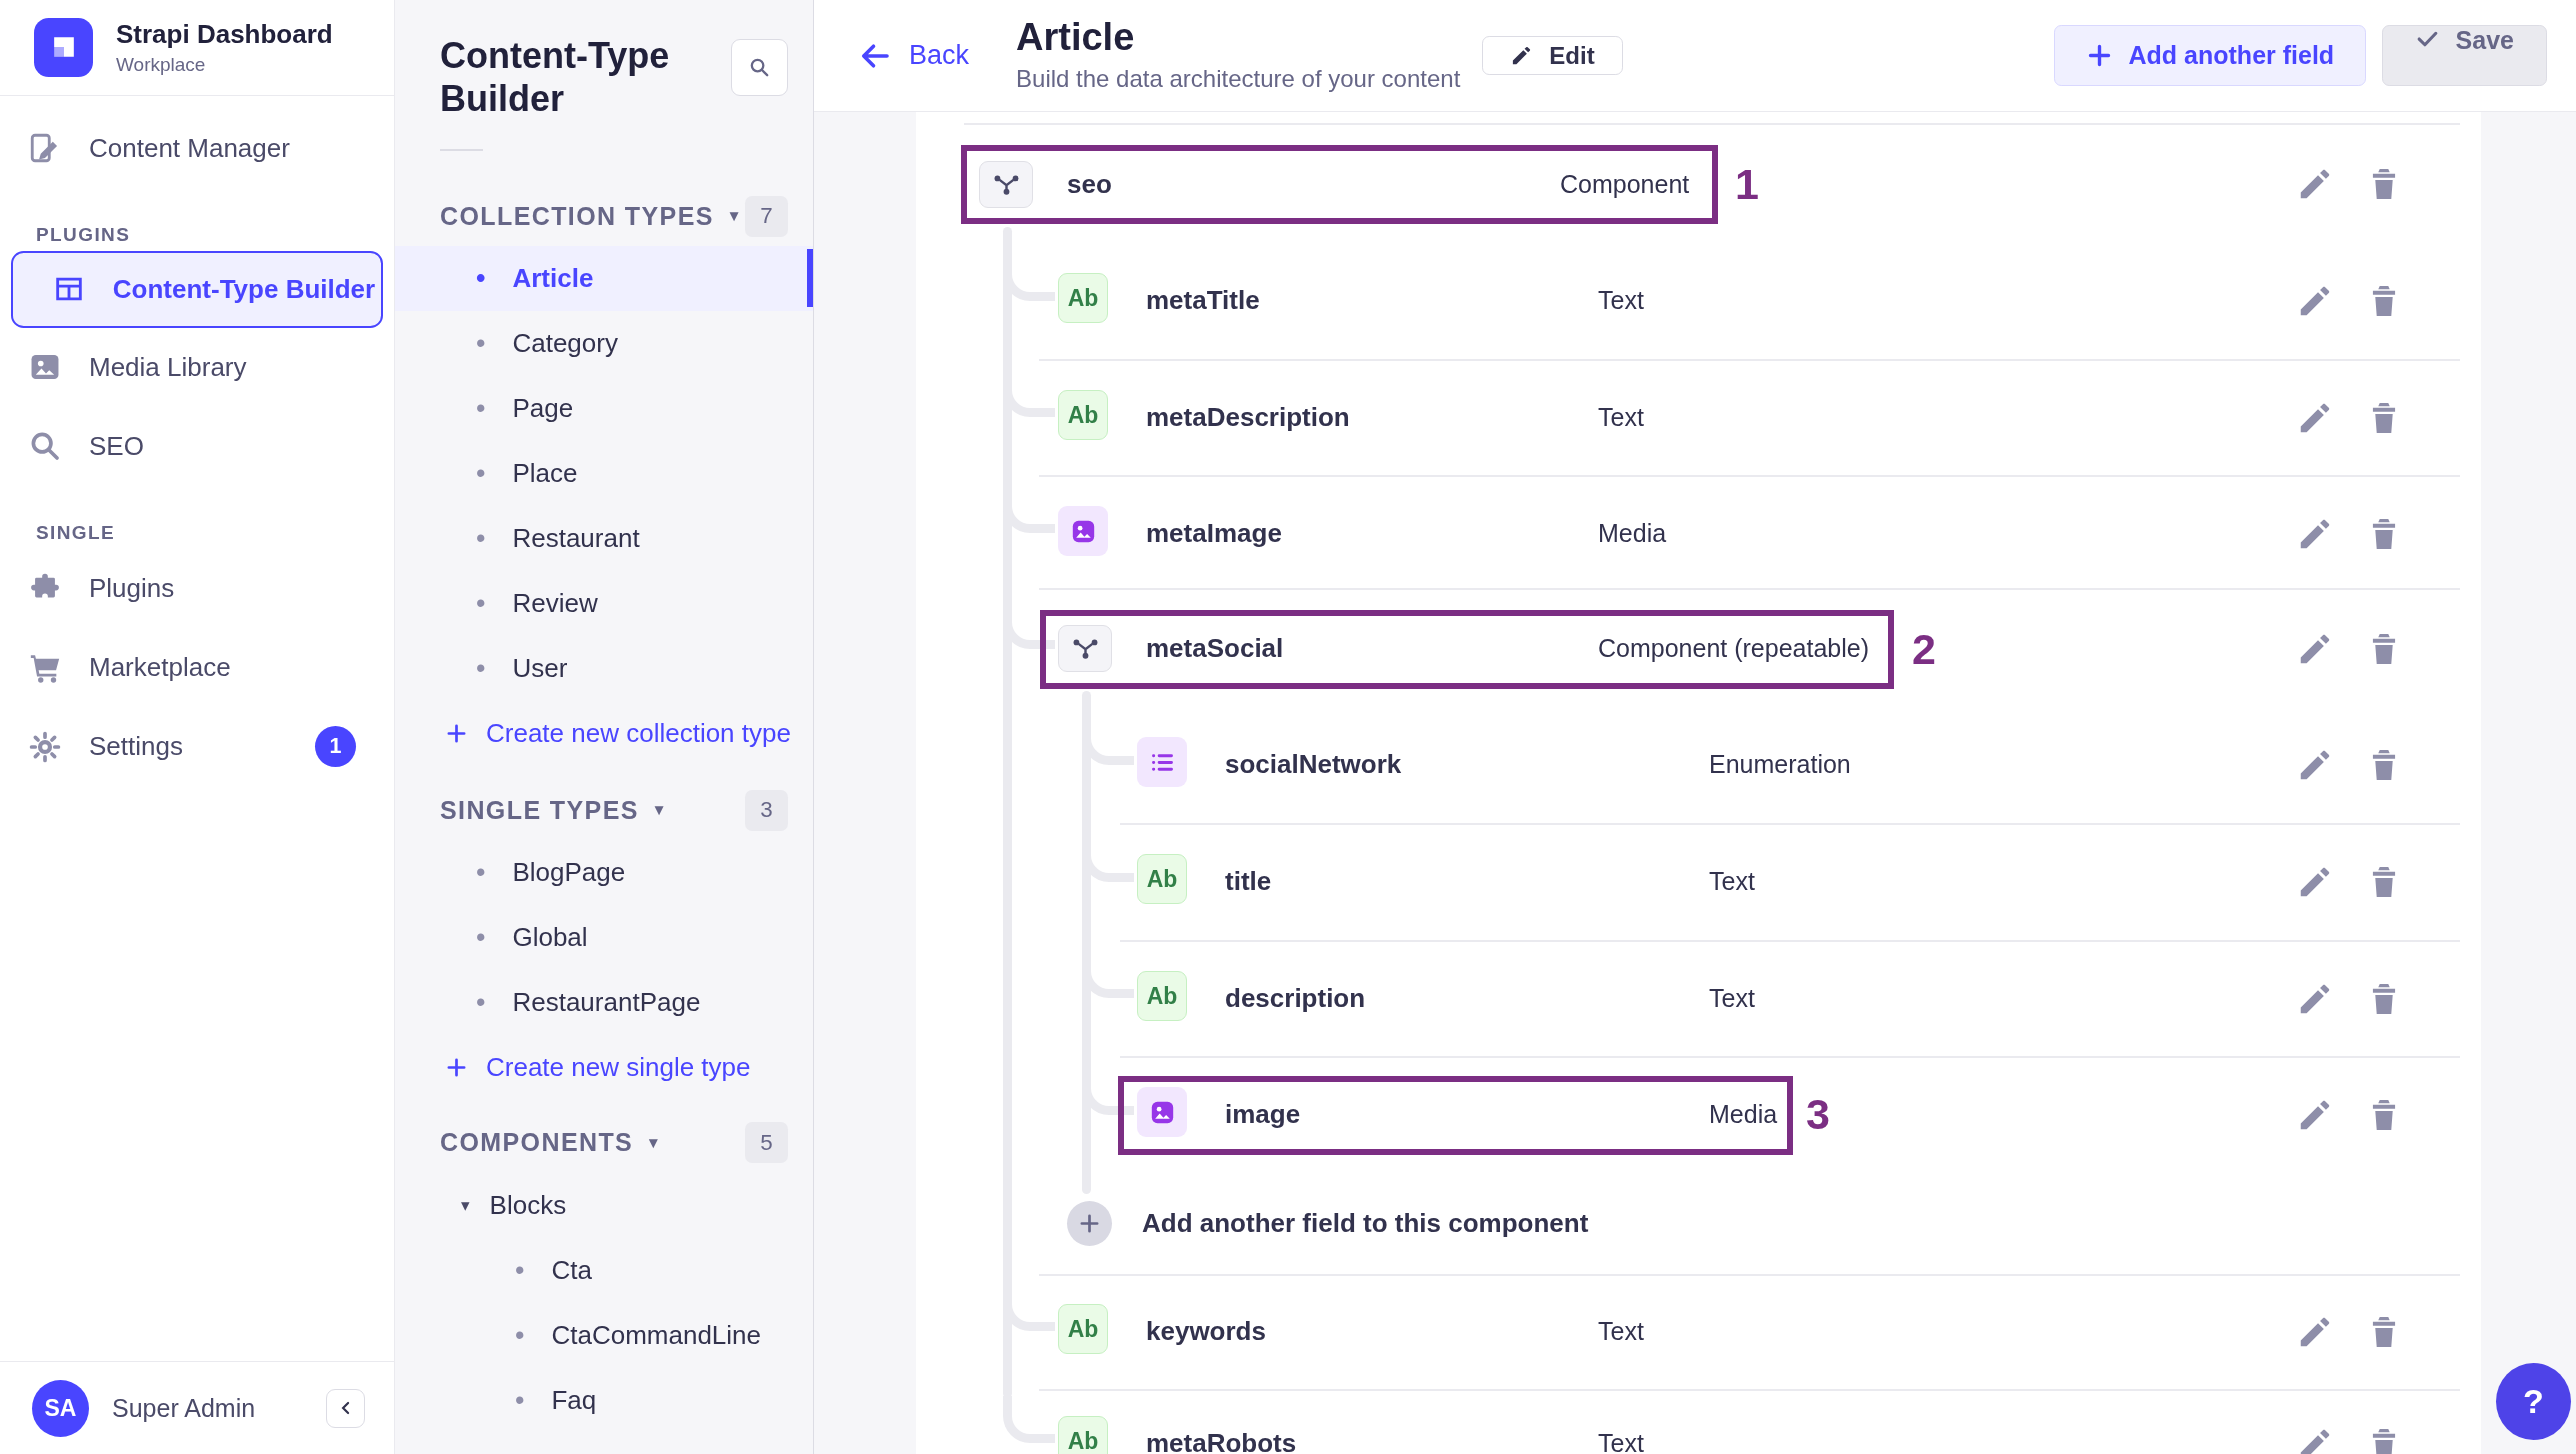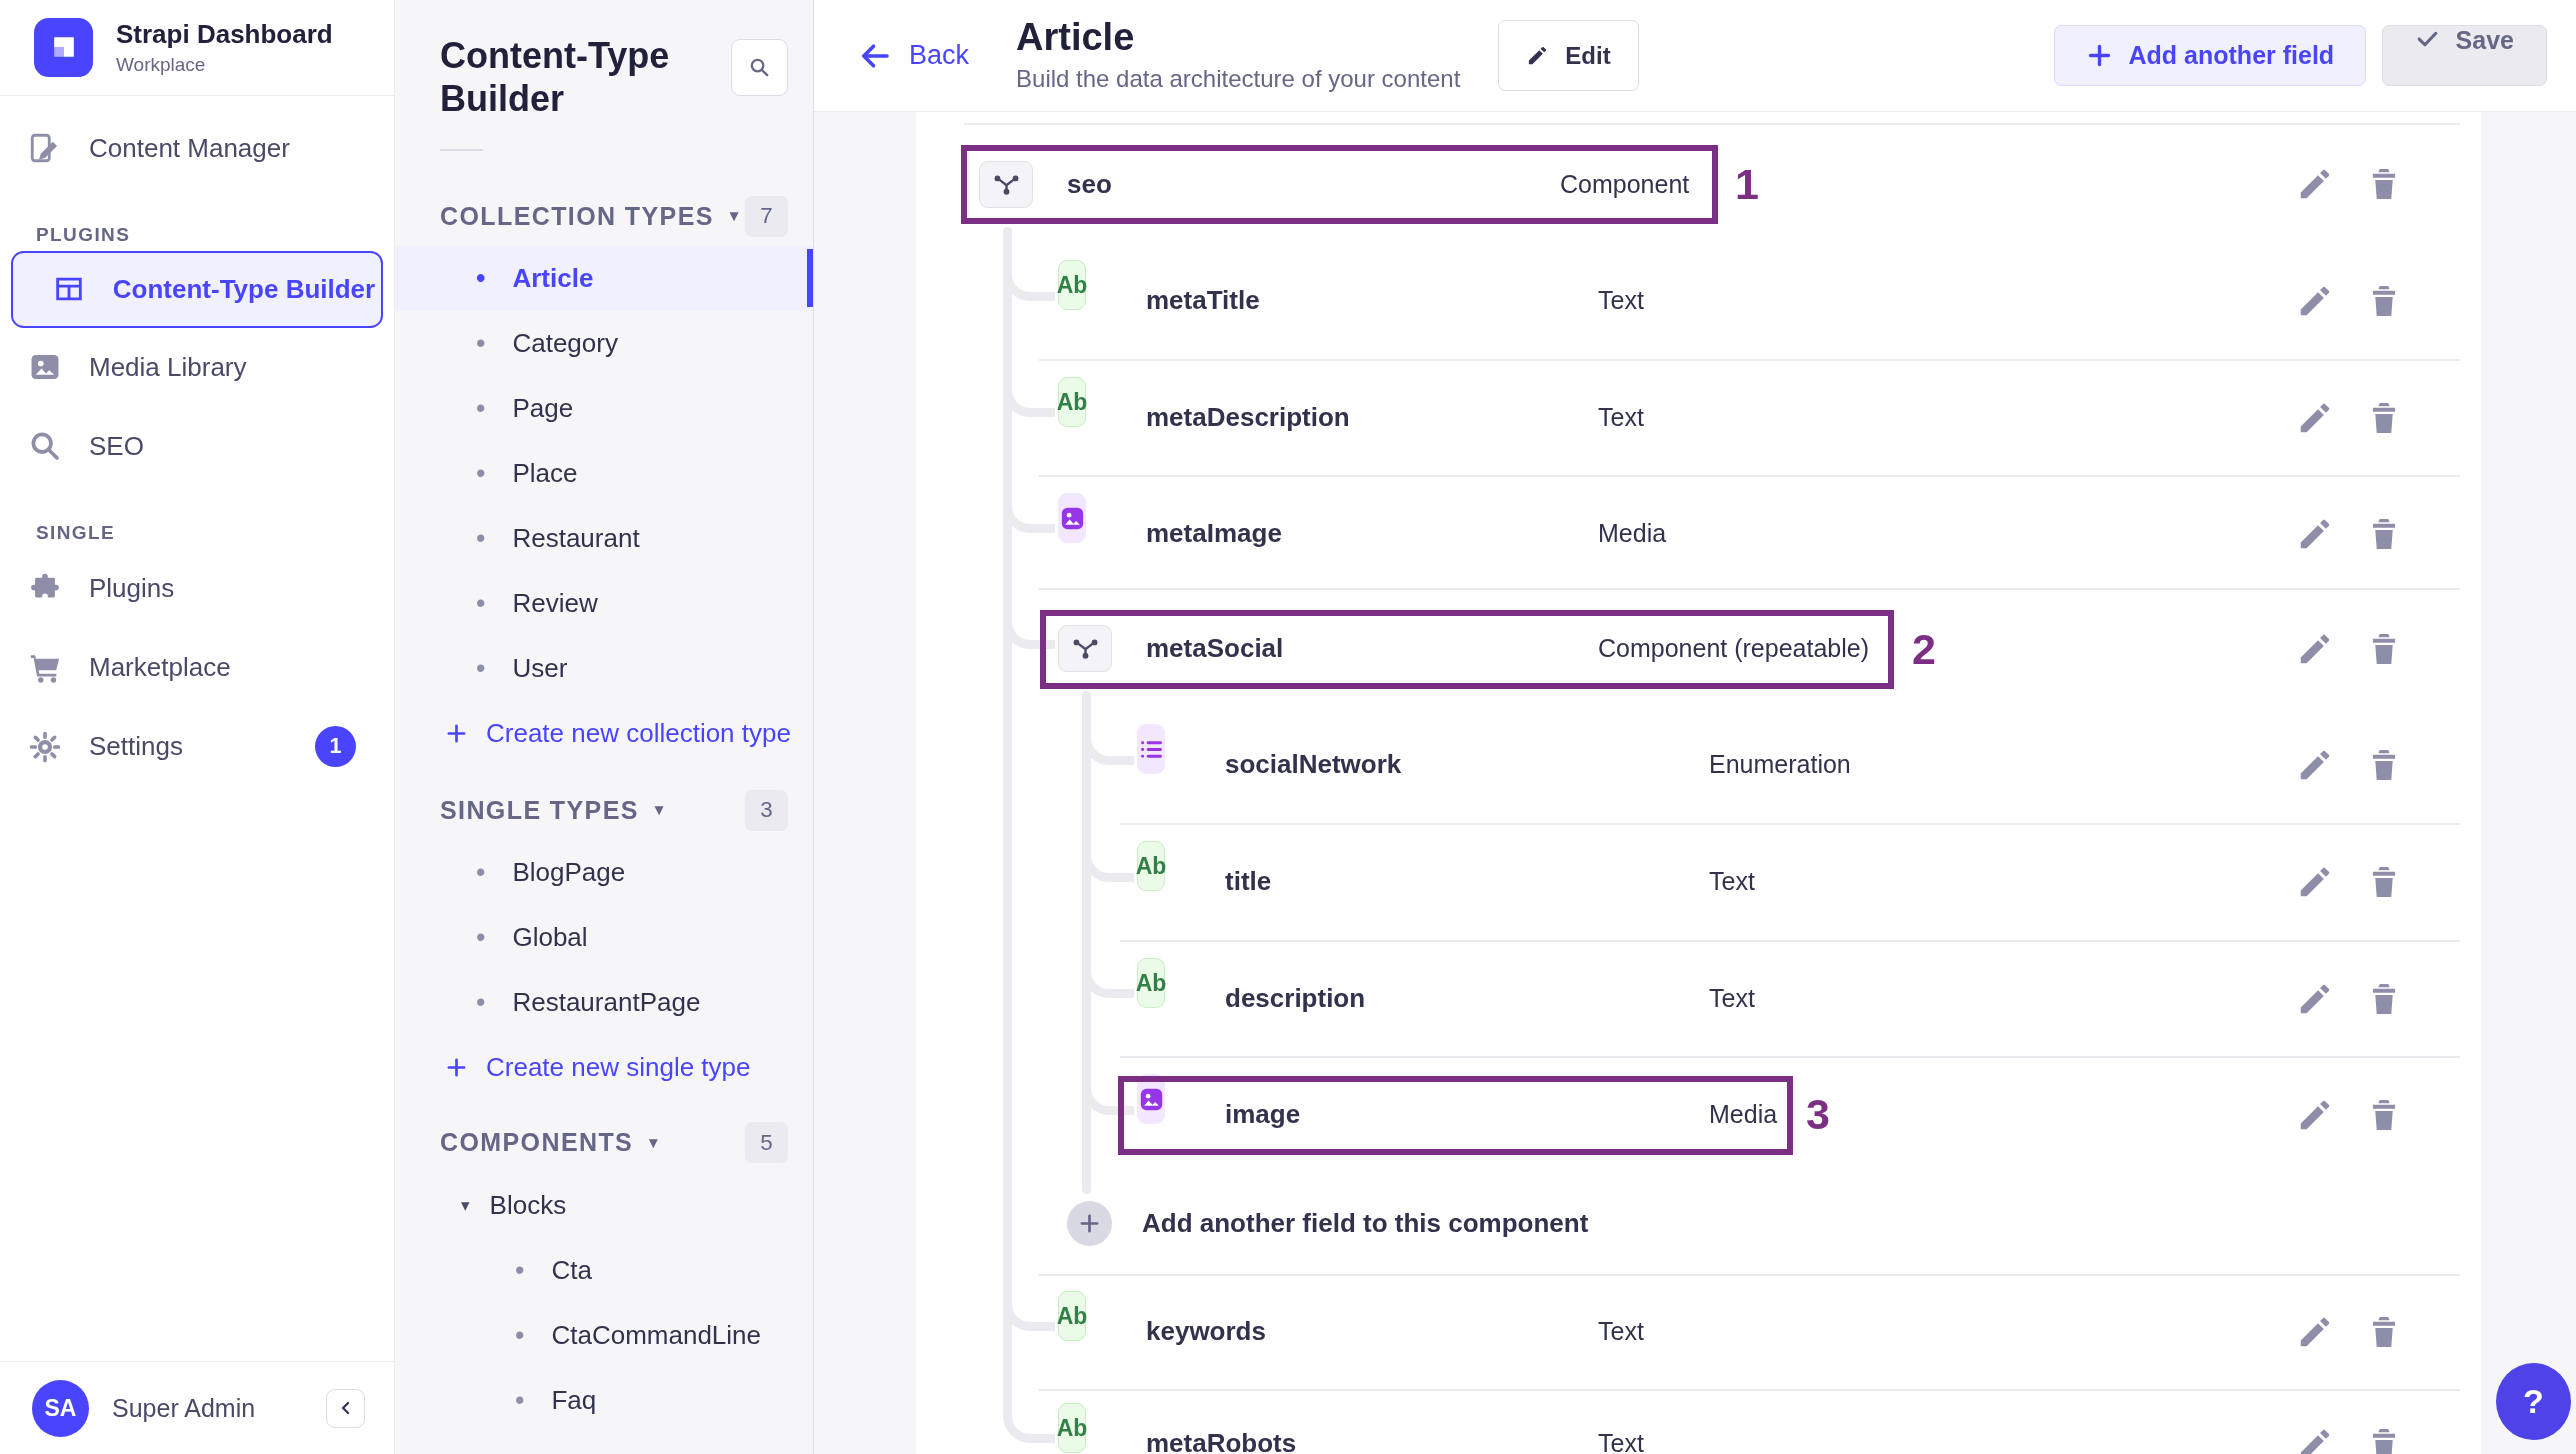--- a/index.html
+++ b/index.html
@@ -49,32 +49,32 @@
   .snav-group{height:66px;display:flex;align-items:center;gap:20px;padding-left:66px;font-size:26px;color:var(--text);cursor:pointer}
   .snav-group .gcaret{font-size:17px;color:#4a4a68}
   .snav-subitem{padding-left:120px}
 
   
   .main-header{position:absolute;left:814px;top:0;width:1762px;height:112px;background:#fff;border-bottom:0.9px solid var(--line);display:flex;align-items:center;padding:0 29px 0 43px;z-index:3}
   .back-link{display:flex;align-items:center;gap:16px;color:var(--accent);font-size:27px;cursor:pointer;flex:none}
   .page-titles{margin-left:47px}
   .page-title{font-size:38px;font-weight:700;color:#21213b;line-height:39px}
   .page-subtitle{font-size:24px;color:var(--muted);margin-top:7.2px}
-  .edit-btn{margin-left:38px;height:71px;padding:0 27px;background:#fff;border:0.9px solid var(--line2);border-radius:7.2px;display:flex;align-items:center;gap:16px;font-size:24px;font-weight:700;color:var(--text);cursor:pointer}
+  .edit-btn{margin-left:22px;height:39px;padding:0 27px;background:#fff;border:0.9px solid var(--line2);border-radius:7.2px;display:flex;align-items:center;gap:16px;font-size:24px;font-weight:700;color:var(--text);cursor:pointer}
   .hspacer{flex:1}
   .addfield-btn{height:61px;padding:0 30.5px;background:var(--accentbg);border:0.9px solid var(--accentbd);border-radius:7.2px;display:flex;align-items:center;gap:16px;font-size:25px;font-weight:700;color:var(--accent);cursor:pointer}
   .save-btn{margin-left:16px;height:61px;padding:0 32px;background:var(--line);border:0.9px solid var(--line2);border-radius:7.2px;display:flex;align-items:flex-start;gap:16px;font-size:25px;font-weight:700;color:var(--muted);cursor:pointer}
 
   
   .panel{position:absolute;left:916px;top:112px;width:1565px;height:1342px;background:#fff;overflow:hidden;z-index:2}
   .hdiv{position:absolute;height:1.8px;background:var(--line)}
   .vline{position:absolute;width:9px;border-radius:5.4px;background:var(--line)}
   .elbow{position:absolute;width:52px;height:47px;border-left:9px solid var(--line);border-bottom:9px solid var(--line);border-bottom-left-radius:27px}
   .frow{position:absolute;left:0;right:0;height:117px}
-  .ficon{position:absolute;top:18px;width:28px;height:50px;border-radius:9px;display:flex;align-items:center;justify-content:center}
+  .ficon{position:absolute;top:31px;width:50px;height:50px;border-radius:9px;display:flex;align-items:center;justify-content:center}
   .ficon.ab{background:var(--greenbg);border:1.8px solid var(--greenbd);color:var(--green);font-size:23px;font-weight:700}
   .ficon.media,.ficon.enum{background:var(--purplebg);color:var(--purple)}
   .ficon.comp{background:var(--compbg);border:1.8px solid var(--compbd);color:#4a4a68;width:54px;height:47px;top:35px}
   .fname{position:absolute;top:0;height:117px;display:flex;align-items:center;font-size:26px;font-weight:700;color:var(--text)}
   .ftype{position:absolute;top:0;height:117px;display:flex;align-items:center;font-size:25px;color:var(--text)}
   .lvl1 .ficon{left:63px}.lvl1 .fname{left:151px}.lvl1 .ftype{left:644px}
   .lvl2 .ficon{left:142px}.lvl2 .fname{left:230px}.lvl2 .ftype{left:682px}
   .lvl3 .ficon{left:221px}.lvl3 .fname{left:309px}.lvl3 .ftype{left:793px}
   .ract{position:absolute;left:1380px;top:0;height:117px;display:flex;align-items:center;gap:30.5px}
   .ricon{width:38px;height:38px;color:var(--icongray);cursor:pointer}

